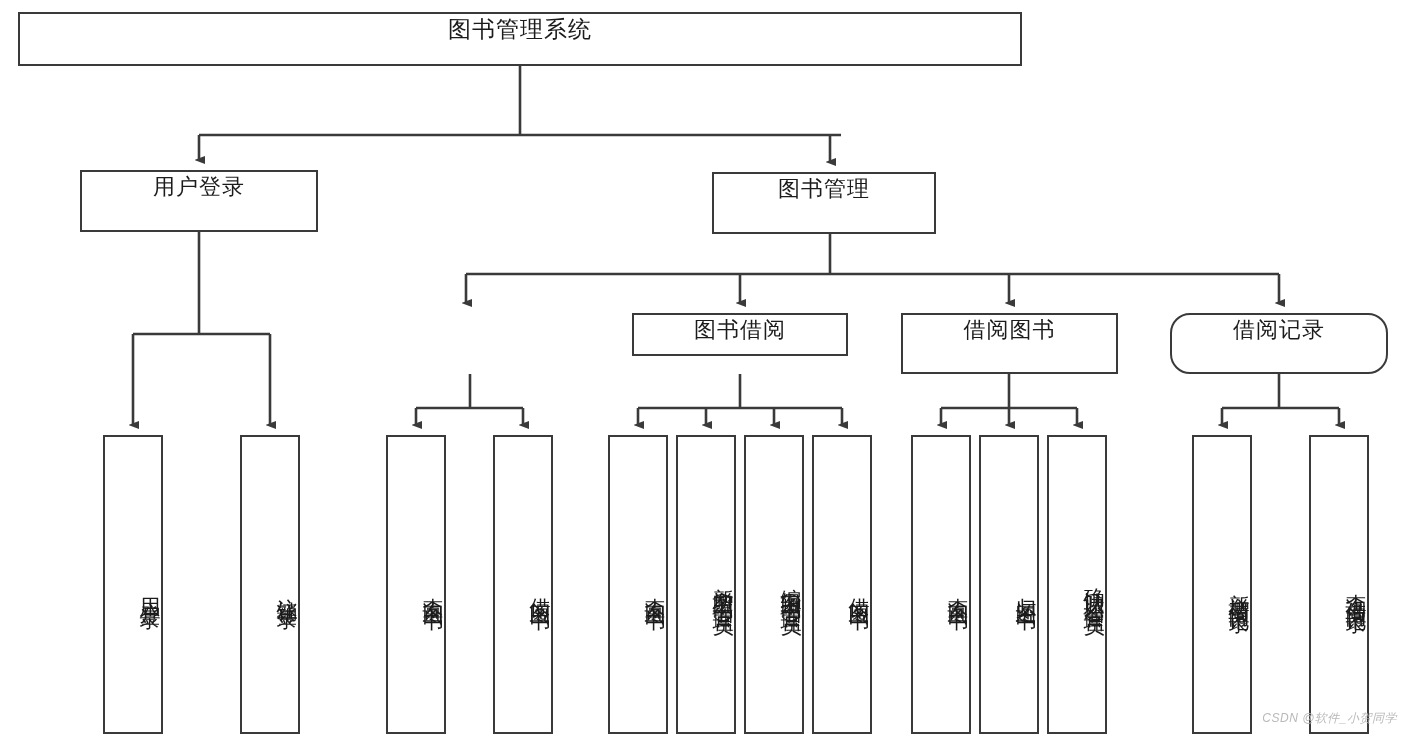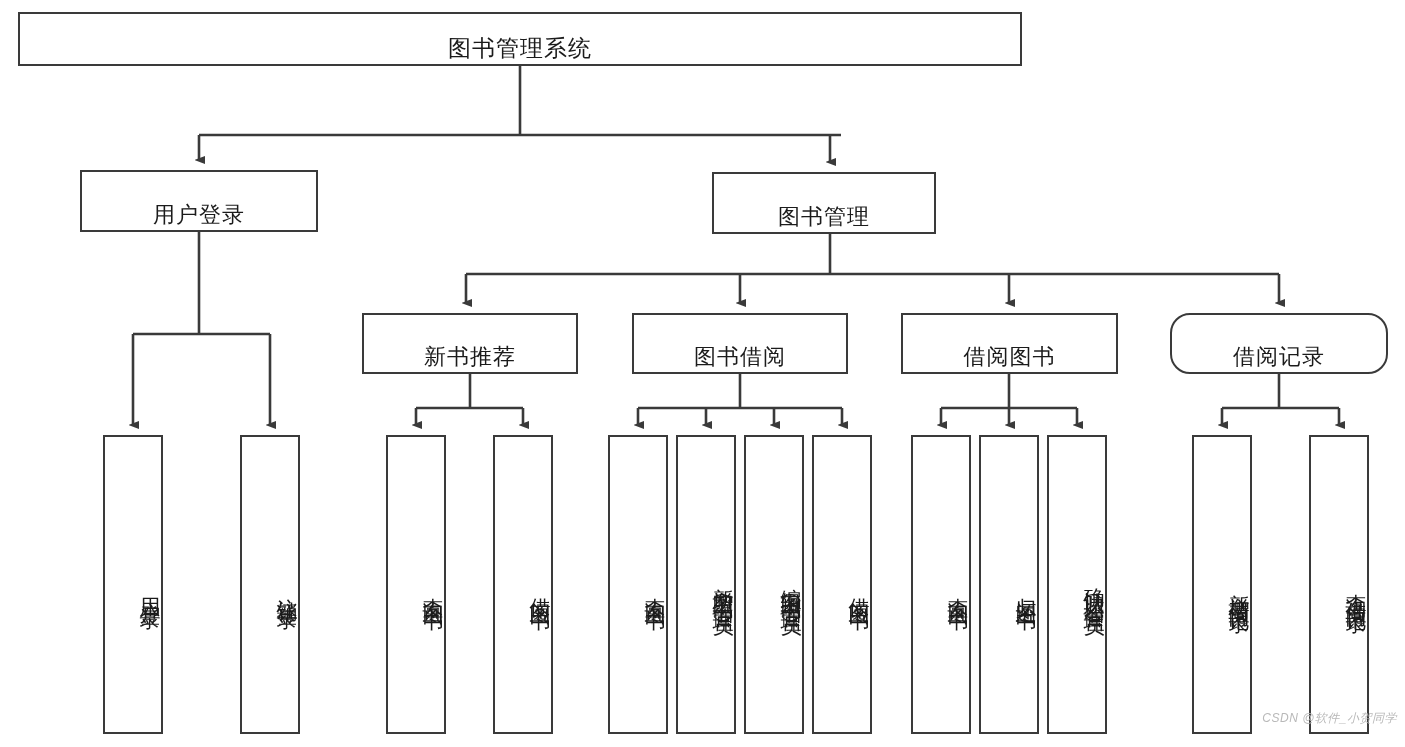--- a/index.html
+++ b/index.html
@@ -24,21 +24,21 @@
     top: 0;
     width: 1405px;
     height: 747px;
   }
   .node {
     position: absolute;
     box-sizing: border-box;
     border: 2px solid #3a3a3a;
     background: #ffffff;
     display: flex;
-    align-items: flex-end;
+    align-items: flex-start;
     justify-content: center;
     color: #1b1b1b;
   }
   .node-h {
     font-size: 22px;
     letter-spacing: 1px;
     white-space: nowrap;
   }
   .node-root {
     font-size: 23px;
@@ -129,24 +129,21 @@
     <span>图书管理系统</span>
   </div>
 
   <div class="node node-h" style="left:80px; top:170px; width:238px; height:62px;">
     <span>用户登录</span>
   </div>
   <div class="node node-h" style="left:712px; top:172px; width:224px; height:62px;">
     <span>图书管理</span>
   </div>
 
-  <div class="node node-h" style="left:362px; top:313px; width:216px; height:61px;">
-    <span>新书推荐</span>
-  </div>
-  <div class="node node-h" style="left:632px; top:313px; width:216px; height:61px;">
+  <div class="node node-h" style="left:632px; top:313px; width:216px; height:43px;">
     <span>图书借阅</span>
   </div>
   <div class="node node-h" style="left:901px; top:313px; width:217px; height:61px;">
     <span>借阅图书</span>
   </div>
   <div class="node node-h" style="left:1170px; top:313px; width:218px; height:61px;border-radius:20px;">
     <span>借阅记录</span>
   </div>
 
   <div class="node node-v" style="left:103px; top:435px; width:60px; height:299px;">

